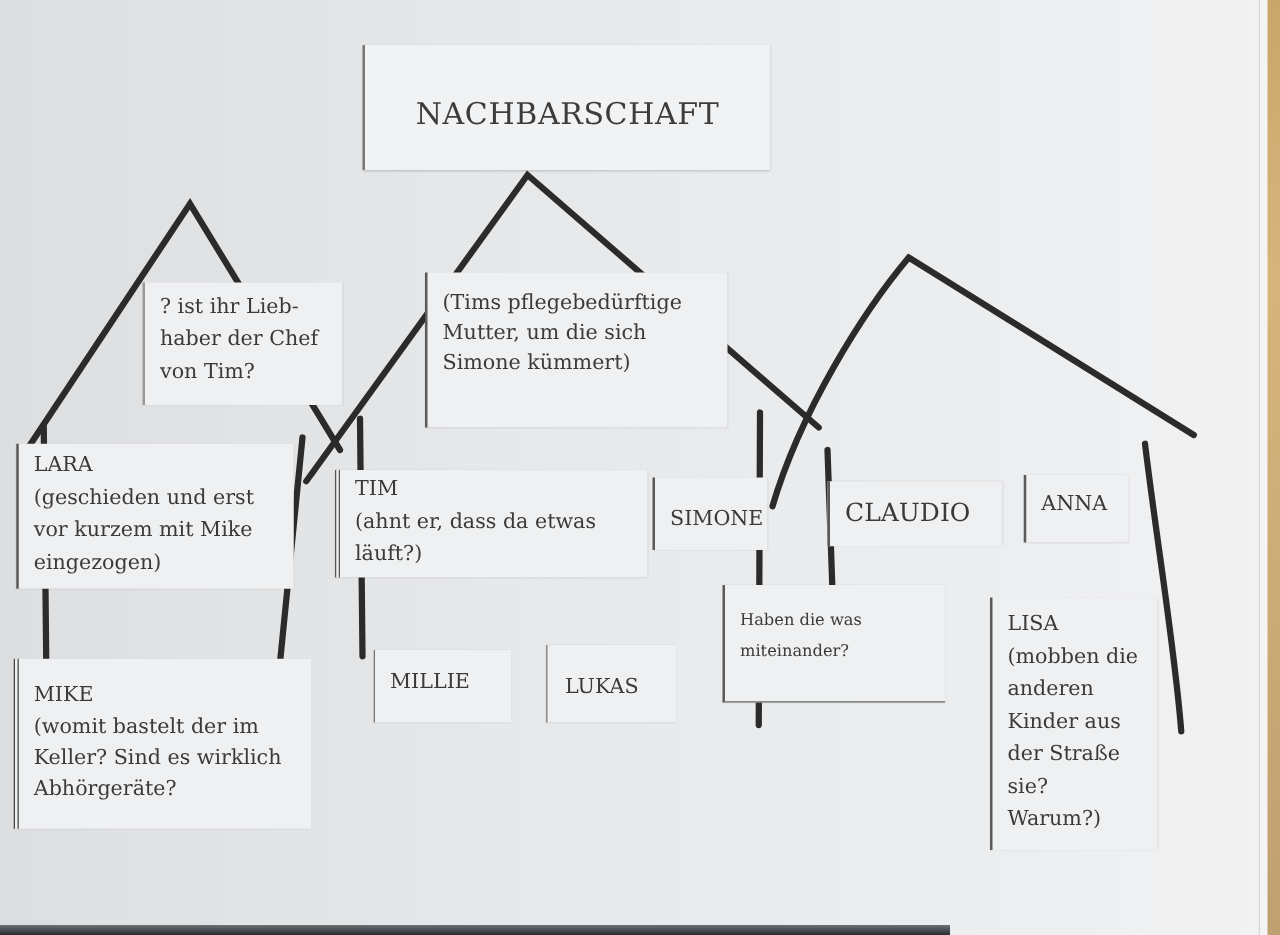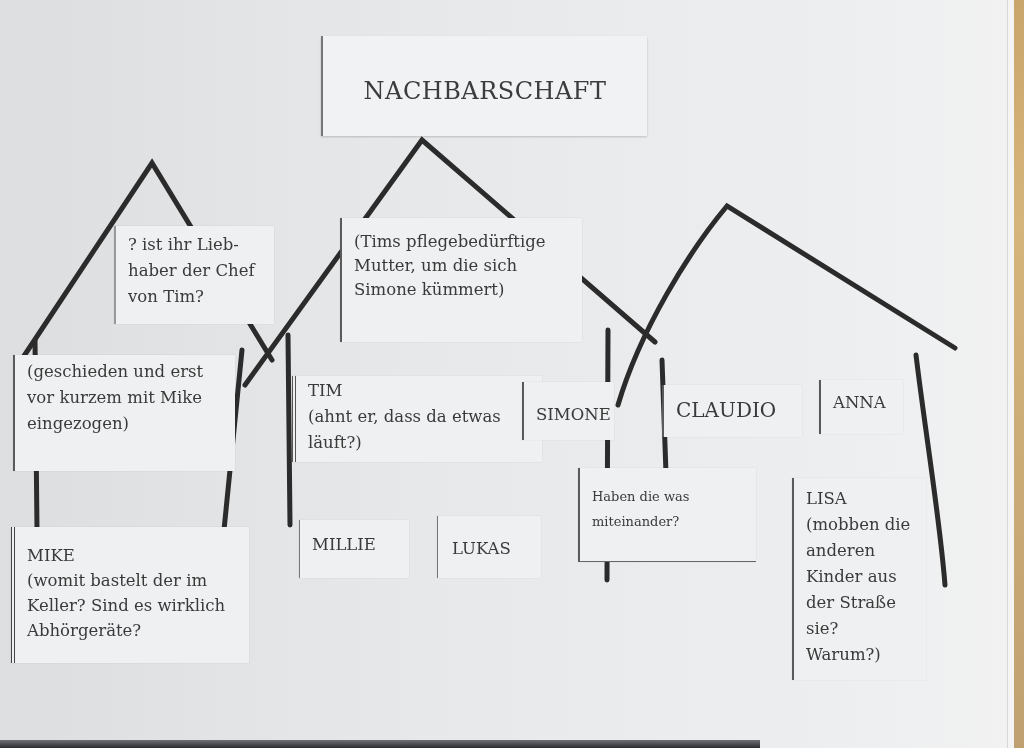--- a/index.html
+++ b/index.html
@@ -27,21 +27,21 @@
     color: #3a3a3a; font-size: 17px; line-height: 25px;
     padding: 10px 10px 8px 12px; box-sizing: border-box;
     border-left: 2px solid #5a5a5a;
   }
   .card .line { display: block; white-space: nowrap; }
   .title-card {
     position: absolute; left: 290px; top: 36px; width: 326px; height: 100px;
     background: #f1f2f3; border-left: 2px solid #777;
     box-shadow: 0 1px 2px rgba(0,0,0,0.2);
     font-size: 24px; color: #3c3c3c; letter-spacing: 0.5px;
-    display: flex; align-items: center; justify-content: center; padding-top: 10px; box-sizing: border-box; margin-left: 31px;
+    display: flex; align-items: center; justify-content: center; padding-top: 10px; box-sizing: border-box;
   }
 </style>
 </head>
 <body>
 
 <div class="wood"></div>
 <div class="paper-edge"></div>
 
 <svg class="lines" width="1024" height="748" stroke="#2b2b2b" stroke-width="5" stroke-linecap="round" fill="none">
 
@@ -72,26 +72,27 @@
   <span class="line">von Tim?</span>
 </div>
 
 <div class="card" style="left:340px; top:218px; width:242px; height:124px; padding-top:12px; font-size:16.5px; line-height:24px;">
   <span class="line">(Tims pflegebedürftige</span>
   <span class="line">Mutter, um die sich</span>
   <span class="line">Simone kümmert)</span>
 </div>
 
 <div class="card" style="left:13px; top:355px; width:222px; height:116px; padding-top:4px; font-size:16.5px; line-height:26px;">
+  <span class="line">LARA</span>
   <span class="line">(geschieden und erst</span>
   <span class="line">vor kurzem mit Mike</span>
   <span class="line">eingezogen)</span>
 </div>
 
-<div class="card" style="left:268px; top:376px; width:250px; height:86px; padding-top:2px; font-size:16.5px; line-height:26px; border-left:4px double #555;margin-left:24px;">
+<div class="card" style="left:268px; top:376px; width:250px; height:86px; padding-top:2px; font-size:16.5px; line-height:26px; border-left:4px double #555;">
   <span class="line">TIM</span>
   <span class="line">(ahnt er, dass da etwas</span>
   <span class="line">läuft?)</span>
 </div>
 
 <div class="card" style="left:522px; top:382px; width:92px; height:58px; padding-top:22px; font-size:16.5px; line-height:22px;">
   <span class="line">SIMONE</span>
 </div>
 
 <div class="card" style="left:662px; top:385px; width:140px; height:52px; padding-top:14px; font-size:20px; line-height:22px;">

